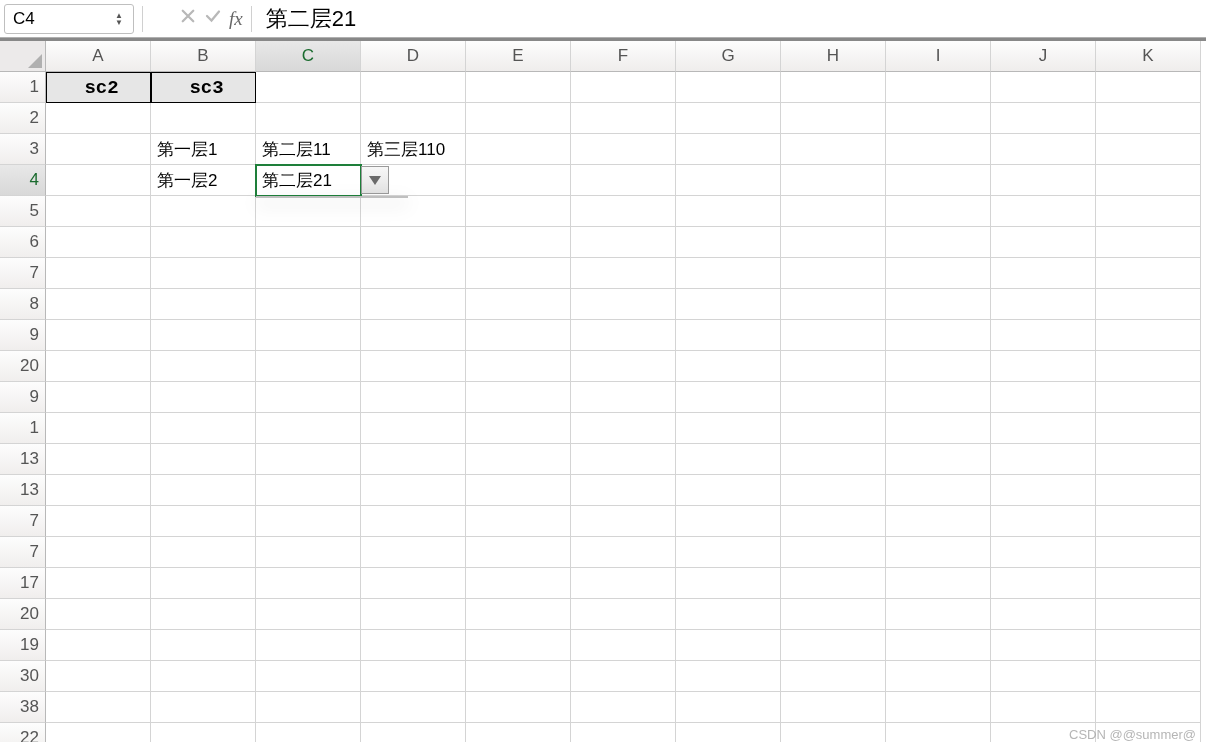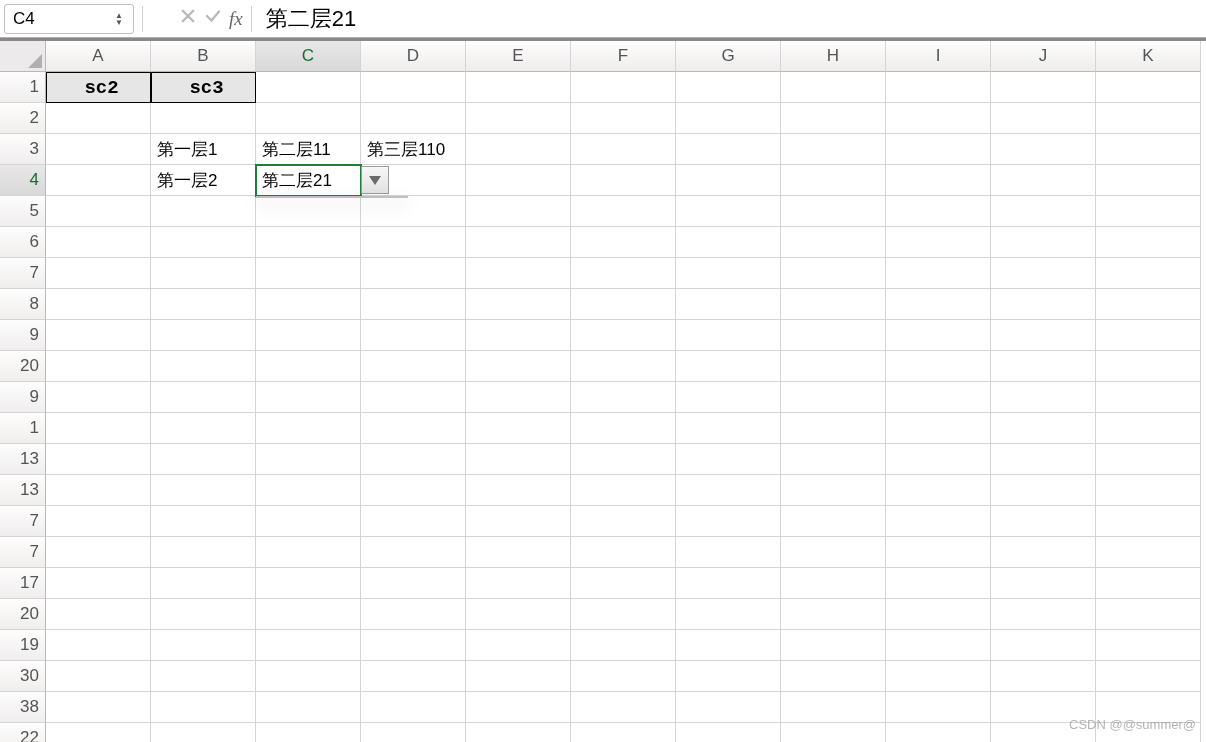--- a/index.html
+++ b/index.html
@@ -187,21 +187,21 @@
       letter-spacing: 1px;
     }
     .dd-item.highlight {
       background: #1d63d9;
       color: #fff;
     }
 
     .watermark {
       position: absolute;
       right: 10px;
-      bottom: 10px;
+      bottom: 0;
       font-size: 13px;
       color: rgba(120,120,120,0.55);
       font-family: Arial, sans-serif;
     }
 
     
     .ico { width: 18px; height: 18px; }
   </style>
 </head>
 <body>

